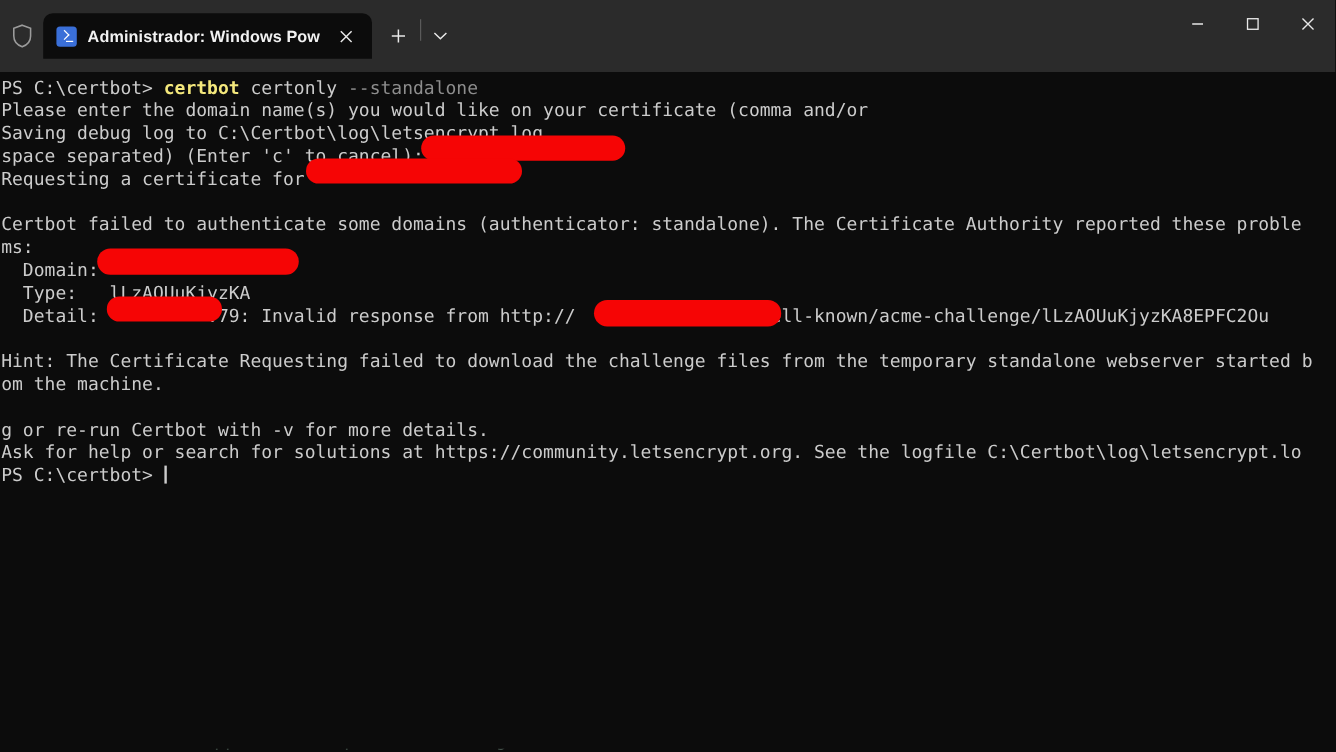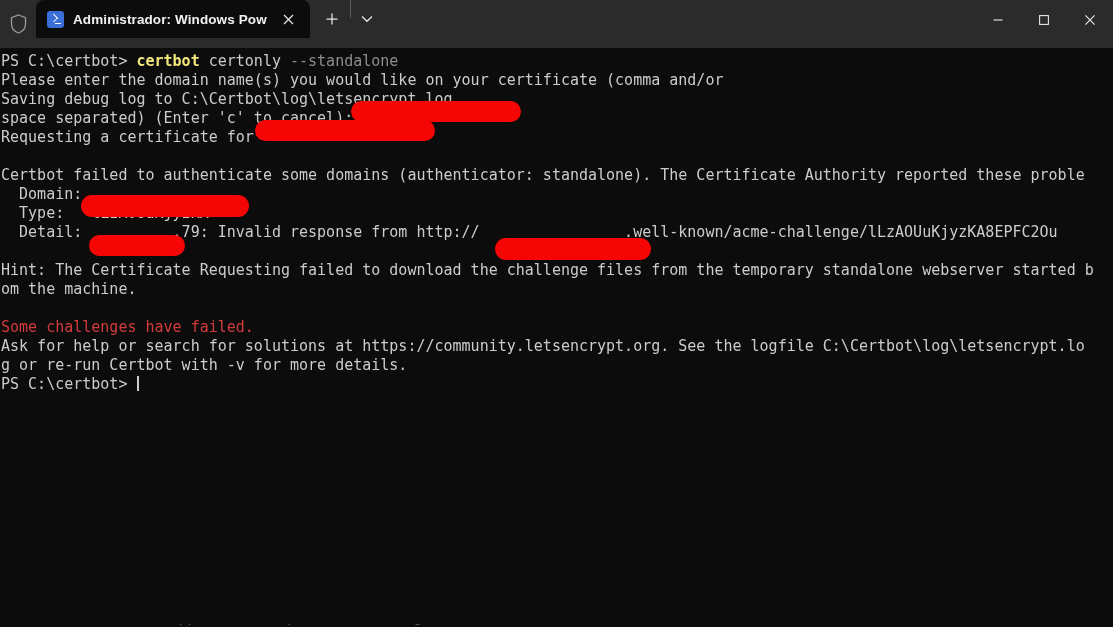--- a/index.html
+++ b/index.html
@@ -16,24 +16,24 @@
   #window {
     position: relative;
     width: 1113px; height: 627px;
     background: #0c0c0c;
     overflow: hidden;
   }
 
   
   #titlebar {
     position: relative;
-    height: 48px;
+    height: 60px;
     background: #2b2b2b;
     display: flex;
-    align-items: flex-start;
+    align-items: center;
     user-select: none;
   }
   #shield-slot {
     width: 36px; height: 48px;
     display: flex; align-items: center; justify-content: center;
     flex: 0 0 36px;
   }
   #shield-slot svg { display: block; }
 
   .tab {
@@ -238,30 +238,30 @@
   <div id="terminal">
 
     <div class="line"><span class="c-default">PS C:\certbot&gt; </span><span class="c-cmd">certbot</span><span class="c-default"> certonly </span><span class="c-dim">--standalone</span></div>
 
     <div class="line">Please enter the domain name(s) you would like on your certificate (comma and/or</div>
     <div class="line">Saving debug log to C:\Certbot\log\letsencrypt.log</div>
     <div class="line">space separated) (Enter 'c' to cancel):</div>
     <div class="line">Requesting a certificate for</div>
     <div class="line blank"></div>
     <div class="line">Certbot failed to authenticate some domains (authenticator: standalone). The Certificate Authority reported these proble</div>
+    <div class="line">ms:</div>
     <div class="line">  Domain:</div>
     <div class="line">  Type:   lLzAOUuKjyzKA</div>
     <div class="line">  Detail:          .79: Invalid response from http://                .well-known/acme-challenge/lLzAOUuKjyzKA8EPFC2Ou</div>
     <div class="line blank"></div>
     <div class="line">Hint: The Certificate Requesting failed to download the challenge files from the temporary standalone webserver started b</div>
     <div class="line">om the machine.</div>
     <div class="line blank"></div>
-    <div class="line c-red">Some challenges have failed.</div>
+    <div class="line">g or re-run Certbot with -v for more details.</div>
     <div class="line">Ask for help or search for solutions at https://community.letsencrypt.org. See the logfile C:\Certbot\log\letsencrypt.lo</div>
-    <div class="line">g or re-run Certbot with -v for more details.</div>
 
     <div class="line"><span class="c-default">PS C:\certbot&gt; </span><span class="cursor"></span></div>
 
     <div id="redaction-layer">
         <div class="redact" style="left: 351px; top: 53px; width: 170px; height: 21px;"></div>
         <div class="redact" style="left: 255px; top: 72px; width: 180px; height: 21px;"></div>
         <div class="redact" style="left: 81px; top: 147px; width: 168px; height: 22px;"></div>
         <div class="redact" style="left: 89px; top: 187px; width: 96px; height: 21px;"></div>
         <div class="redact" style="left: 495px; top: 190px; width: 156px; height: 22px;"></div>
       </div>

